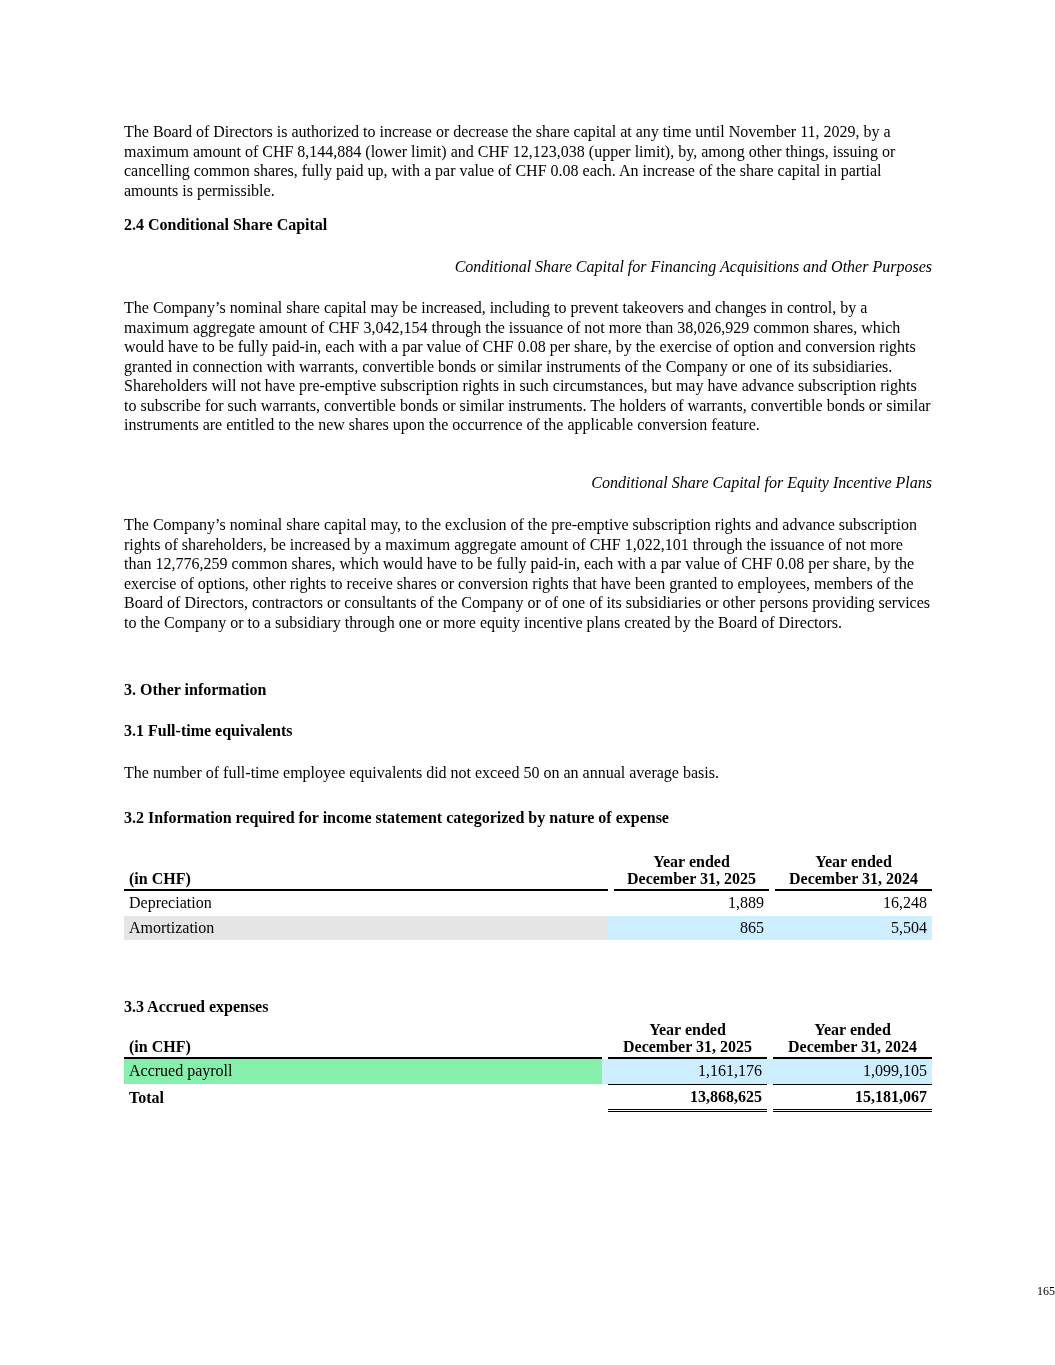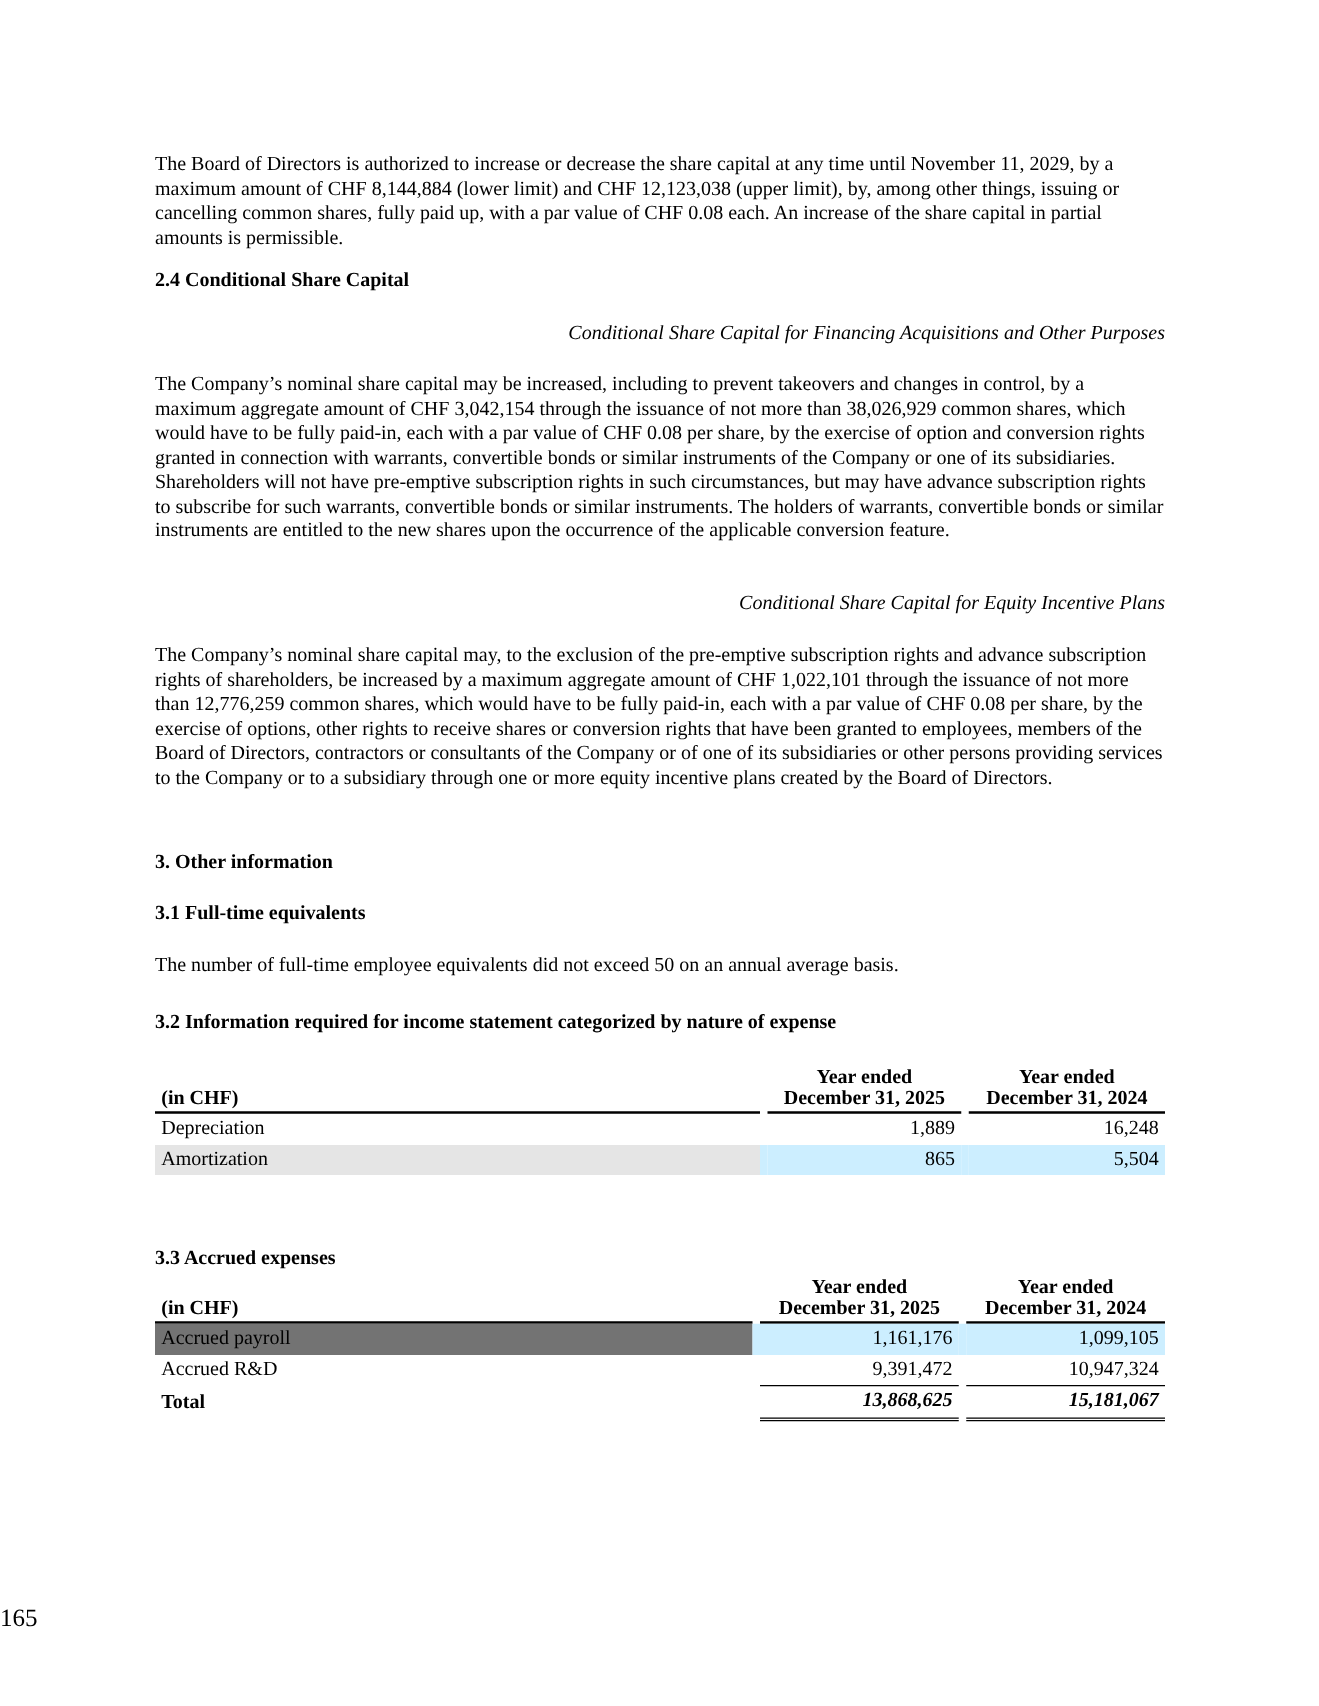--- a/index.html
+++ b/index.html
@@ -12,22 +12,22 @@
     td, th { padding: 0 5px; height: 24.5px; line-height: 24.5px; }
     th { font-weight: bold; vertical-align: bottom; line-height: 17px; padding-bottom: 2px; }
     th.lbl { text-align: left; }
     th.num { text-align: center; }
     .hdrline th { border-bottom: 2px solid #000; }
     td.num { text-align: right; }
     tr.shade td { background: #cceeff; }
     .gap { width: 6px; padding: 0; }
     .hdrline th.gap { border-bottom: none; }
     tr.total td { font-weight: bold; }
-    tr.total td.num { border-top: 1px solid #000; border-bottom: 3px double #000; font-style: italic; }
-    .pagenum { position: absolute; left: 0; width: 1055px; top: 1284px; text-align: left; font-size: 20px; }
+    tr.total td.num { border-top: 1px solid #000; border-bottom: 3px double #000; }
+    .pagenum { position: absolute; left: 0; width: 1055px; top: 1284px; text-align: right; font-size: 12px; }
   </style>
 </head>
 <body>
 
 <div class="page">
   <p class="p" style="top:122px">The Board of Directors is authorized to increase or decrease the share capital at any time until November 11, 2029, by a maximum amount of CHF 8,144,884 (lower limit) and CHF 12,123,038 (upper limit), by, among other things, issuing or cancelling common shares, fully paid up, with a par value of CHF 0.08 each. An increase of the share capital in partial amounts is permissible.</p>
   <p class="p h" style="top:215px">2.4 Conditional Share Capital</p>
   <p class="p i" style="top:257px">Conditional Share Capital for Financing Acquisitions and Other Purposes</p>
   <p class="p" style="top:298px">The Company’s nominal share capital may be increased, including to prevent takeovers and changes in control, by a maximum aggregate amount of CHF 3,042,154 through the issuance of not more than 38,026,929 common shares, which would have to be fully paid-in, each with a par value of CHF 0.08 per share, by the exercise of option and conversion rights granted in connection with warrants, convertible bonds or similar instruments of the Company or one of its subsidiaries. Shareholders will not have pre-emptive subscription rights in such circumstances, but may have advance subscription rights to subscribe for such warrants, convertible bonds or similar instruments. The holders of warrants, convertible bonds or similar instruments are entitled to the new shares upon the occurrence of the applicable conversion feature.</p>
   <p class="p i" style="top:473px">Conditional Share Capital for Equity Incentive Plans</p>
@@ -82,32 +82,25 @@
       </colgroup>
     <tbody>
         <tr class="hdrline">
       <th class="lbl">(in CHF)</th>
       <th class="gap"></th>
       <th class="num"><span>Year ended</span><br><span>December 31, 2025</span></th>
       <th class="gap"></th>
       <th class="num"><span>Year ended</span><br><span>December 31, 2024</span></th>
     </tr>
     <tr class="shade">
-      <td style="background: #737373;">Accrued payroll</td>
+      <td style="background: #86efac;">Accrued payroll</td>
           <td class="gap" style="background: rgb(204, 238, 255);"></td>
       <td class="num" style="background: rgb(204, 238, 255);">1,161,176</td>
           <td class="gap" style="background: rgb(204, 238, 255);"></td>
       <td class="num" style="background: rgb(204, 238, 255);">1,099,105</td>
-    </tr>
-    <tr>
-      <td>Accrued R&amp;D</td>
-          <td class="gap"></td>
-      <td class="num">9,391,472</td>
-          <td class="gap"></td>
-      <td class="num">10,947,324</td>
     </tr>
     <tr class="total">
       <td>Total</td>
           <td class="gap"></td>
       <td class="num">13,868,625</td>
           <td class="gap"></td>
       <td class="num">15,181,067</td>
     </tr>
   </tbody>
     </table>

